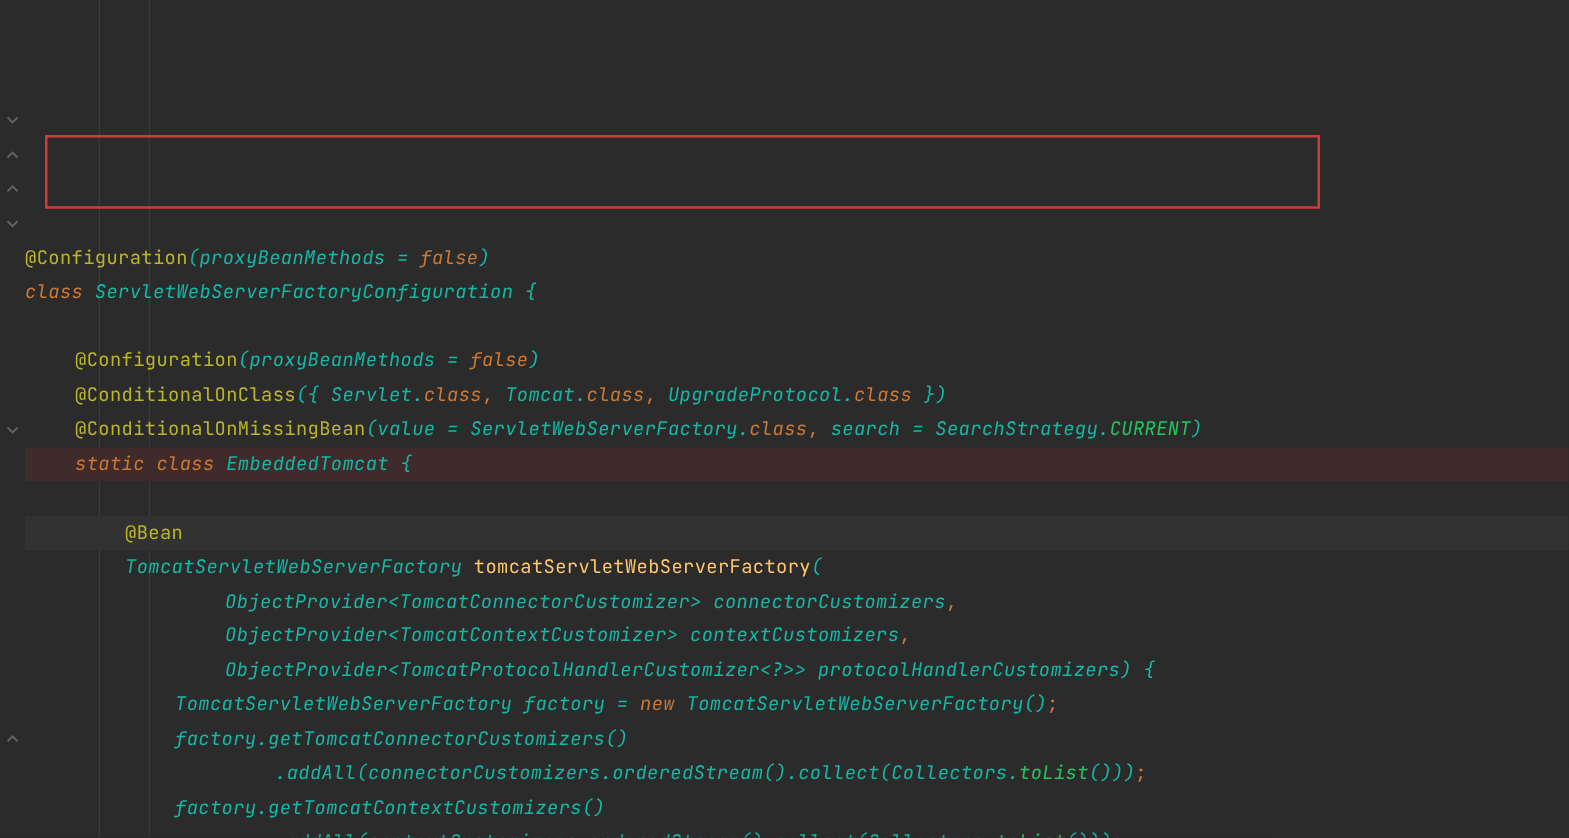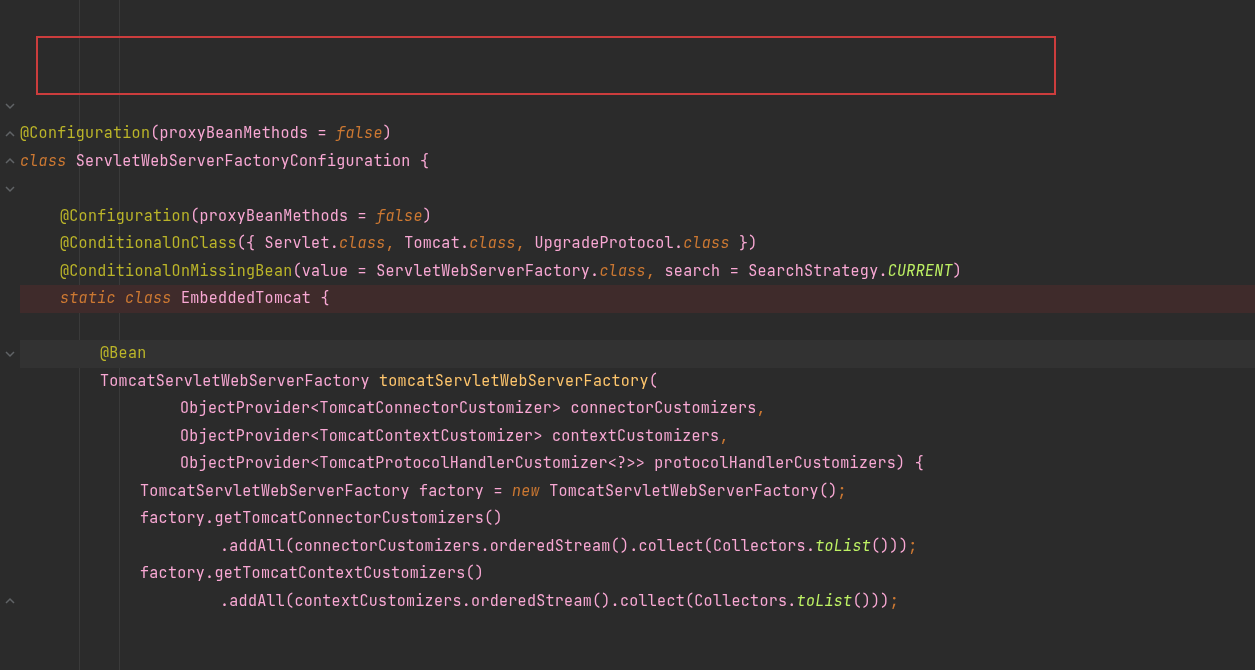--- a/index.html
+++ b/index.html
@@ -10,21 +10,20 @@
     line-height: 27.5px;
     color: #a9b7c6;
     overflow: hidden;
     width: 1255px;
     height: 670px;
   }
   .editor {
     display: flex;
     height: 100%;
     background: #2b2b2b;
-    align-items: flex-end;
   }
   .gutter {
     width: 20px;
     background: #2b2b2b;
     position: relative;
     flex-shrink: 0;
     border-right: 1px solid #2b2b2b;
   }
   .gutter-line {
     height: 27.5px;
@@ -54,24 +53,24 @@
     letter-spacing: 0.3px;
   }
   .indent { display: inline-block; }
   .i1 { width: 40px; }
   .i2 { width: 80px; }
   .i3 { width: 120px; }
   .i4 { width: 160px; }
   .i5 { width: 200px; }
 
   .c-annotation { color: #bbb529; }
-  .c-default    { color: #f9a8d4; }
+  .c-default    { color: #14b8a6; font-style: italic; }
   .c-keyword    { color: #cc7832; font-style: italic; }
   .c-method     { color: #ffc66d; }
-  .c-static     { color: #bef264; font-style: italic; }
+  .c-static     { color: #22c55e; font-style: italic; }
   .c-comma,
   .c-semi       { color: #cc7832; }
 
   .highlight-red-box {
     position: absolute;
     border: 2px solid #cc3d3d;
     pointer-events: none;
   }
   .line-bg-warn {
     position: absolute;

